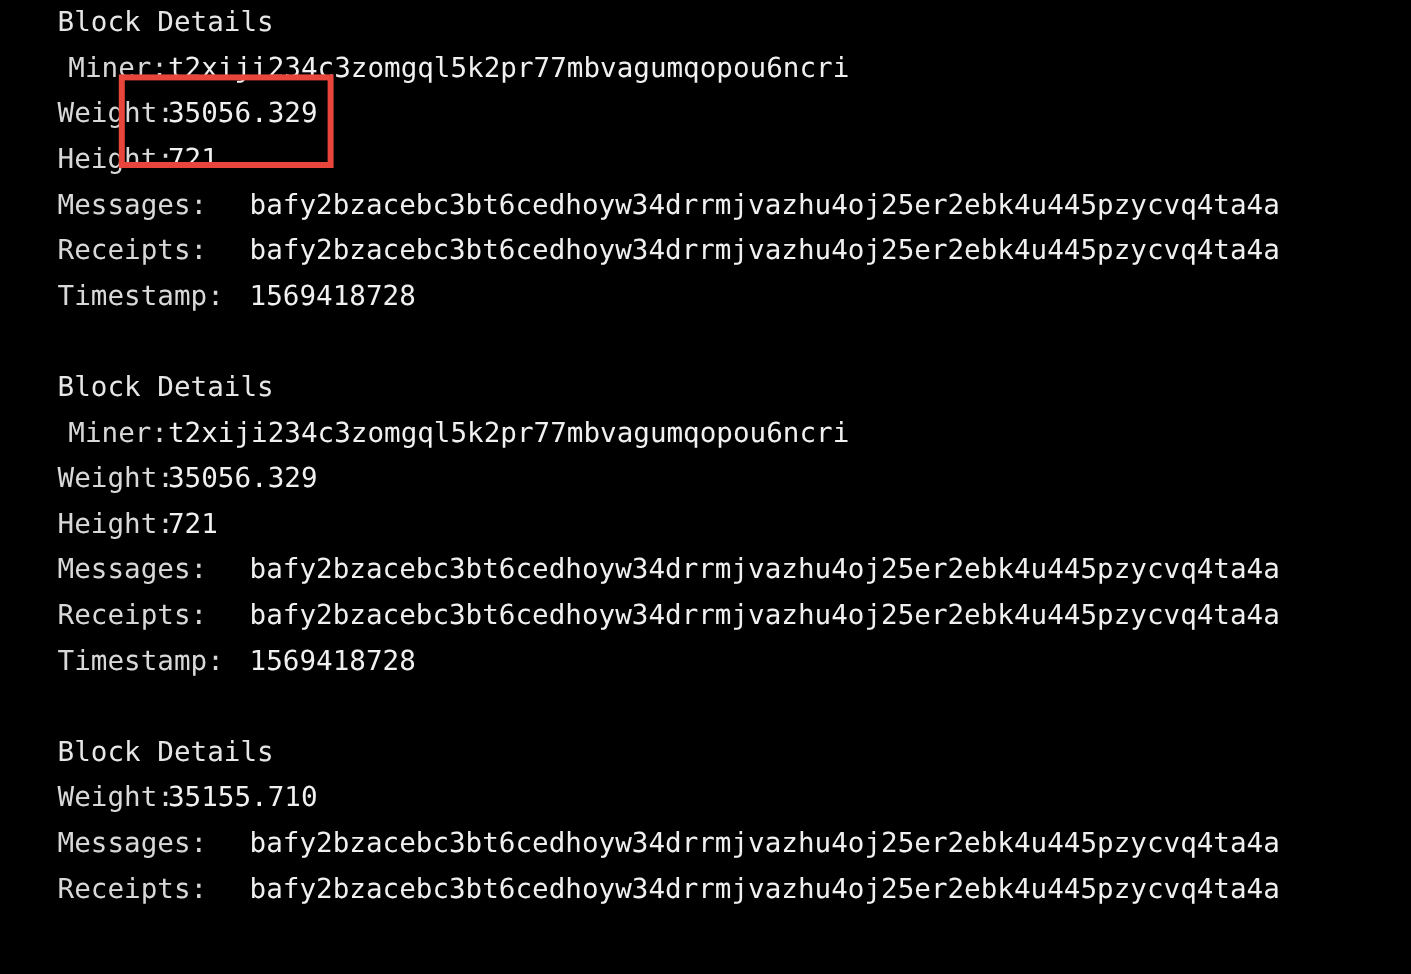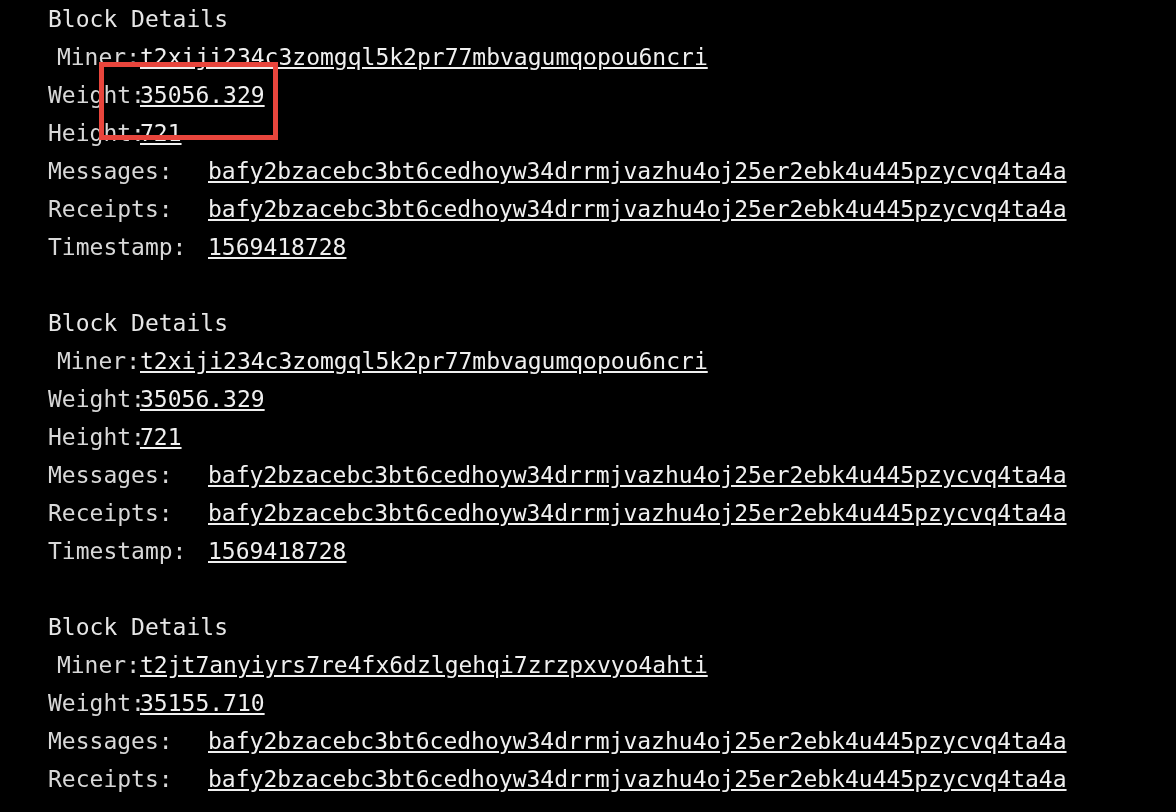--- a/index.html
+++ b/index.html
@@ -45,21 +45,20 @@
   }
 
   .label {
     display: inline-block;
     color: #d8d8d8;
   }
 
   .value {
     display: inline-block;
     color: #f0f0f0;
-    text-decoration: underline;
   }
 
   
   .lbl-w-short { width: 92px; text-align: right; }   
   .lbl-w-long  { width: 160px; }  
 
   .title {
     color: #e6e6e6;
   }
 
@@ -94,21 +93,20 @@
     <div class="line"><span class="label lbl-w-short">Height:</span><span class="value">721</span></div>
     <div class="line"><span class="label lbl-w-long">Messages:</span><span class="value">bafy2bzacebc3bt6cedhoyw34drrmjvazhu4oj25er2ebk4u445pzycvq4ta4a</span></div>
     <div class="line"><span class="label lbl-w-long">Receipts:</span><span class="value">bafy2bzacebc3bt6cedhoyw34drrmjvazhu4oj25er2ebk4u445pzycvq4ta4a</span></div>
     <div class="line"><span class="label lbl-w-long">Timestamp:</span><span class="value">1569418728</span></div>
   </div>
 
   <div class="line blank"></div>
 
   <div class="block">
     <div class="line title">Block Details</div>
-    <div class="line"><span class="label lbl-w-short">Miner:</span><span class="value">t2jt7anyiyrs7re4fx6dzlgehqi7zrzpxvyo4ahti</span></div>
     <div class="line"><span class="label lbl-w-short">Weight:</span><span class="value">35155.710</span></div>
     <div class="line"><span class="label lbl-w-long">Messages:</span><span class="value">bafy2bzacebc3bt6cedhoyw34drrmjvazhu4oj25er2ebk4u445pzycvq4ta4a</span></div>
     <div class="line"><span class="label lbl-w-long">Receipts:</span><span class="value">bafy2bzacebc3bt6cedhoyw34drrmjvazhu4oj25er2ebk4u445pzycvq4ta4a</span></div>
 
   </div>
 
   <div id="highlight-box" style="left: 99px; top: 62px; width: 179px; height: 78px; border: 5px solid rgb(232, 69, 60);"></div>
 
 </div>
 

